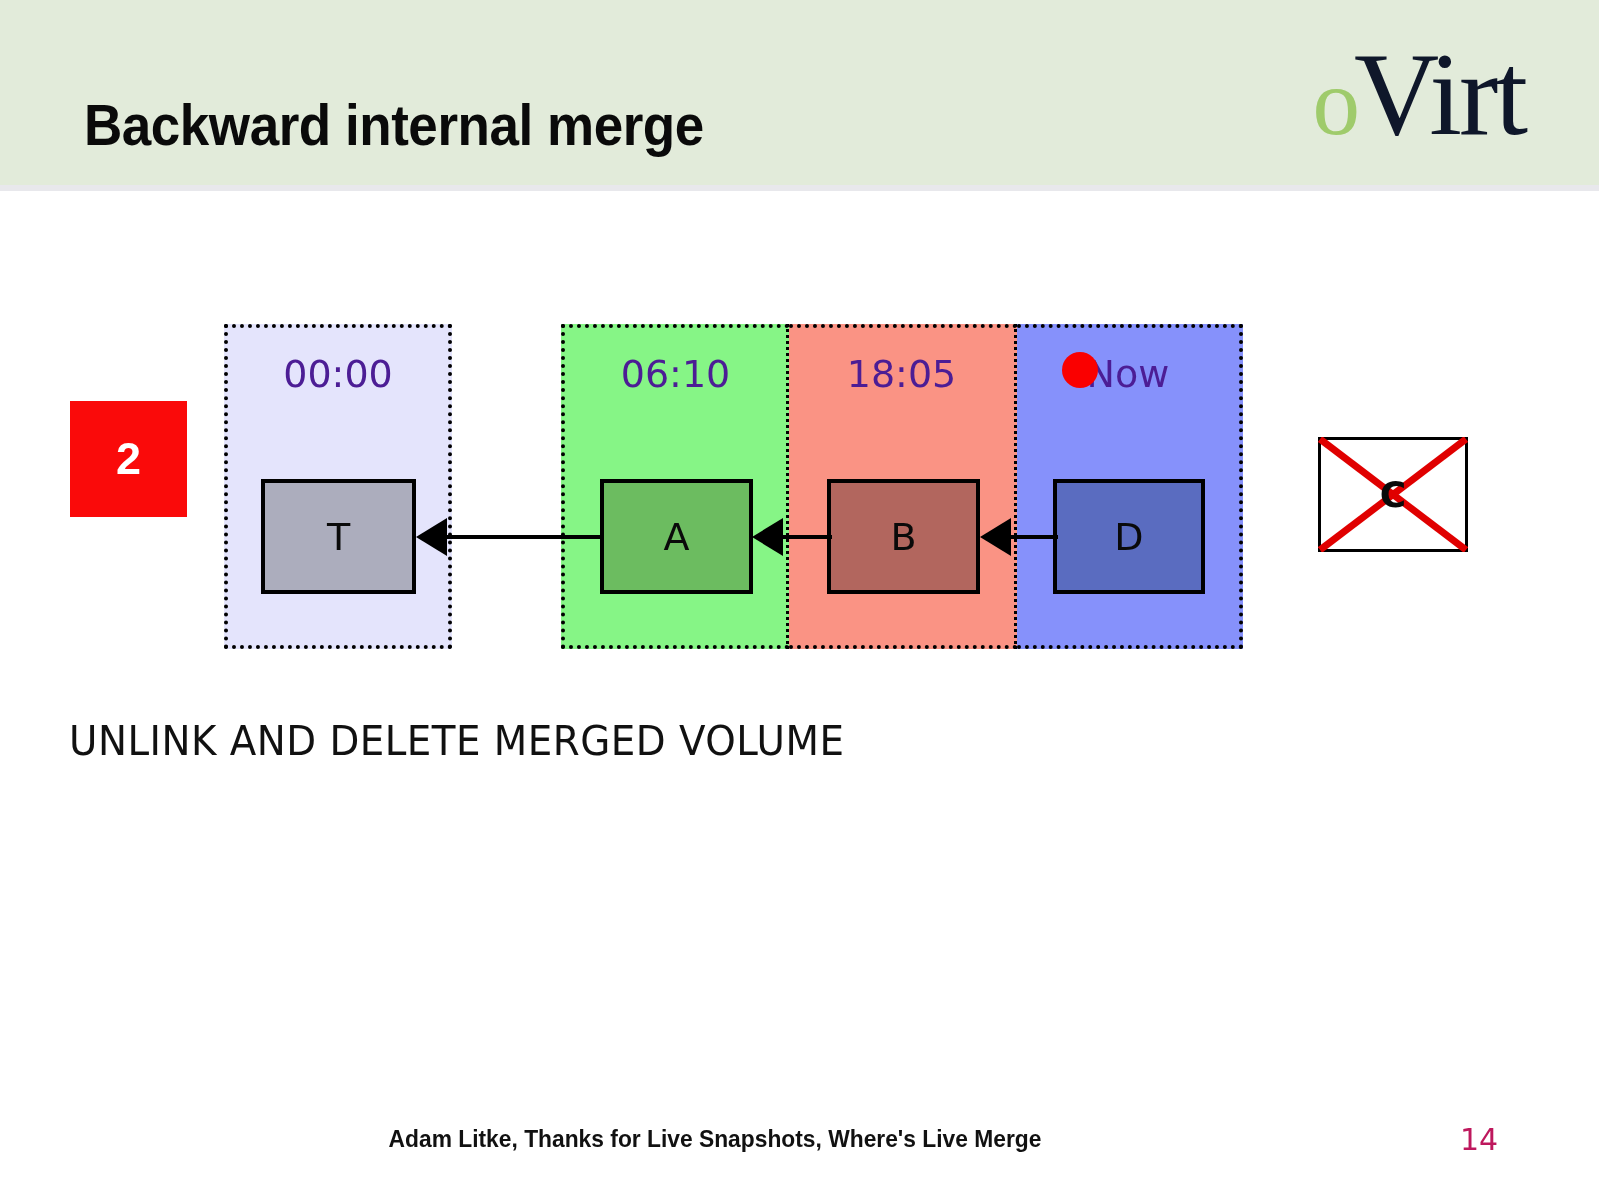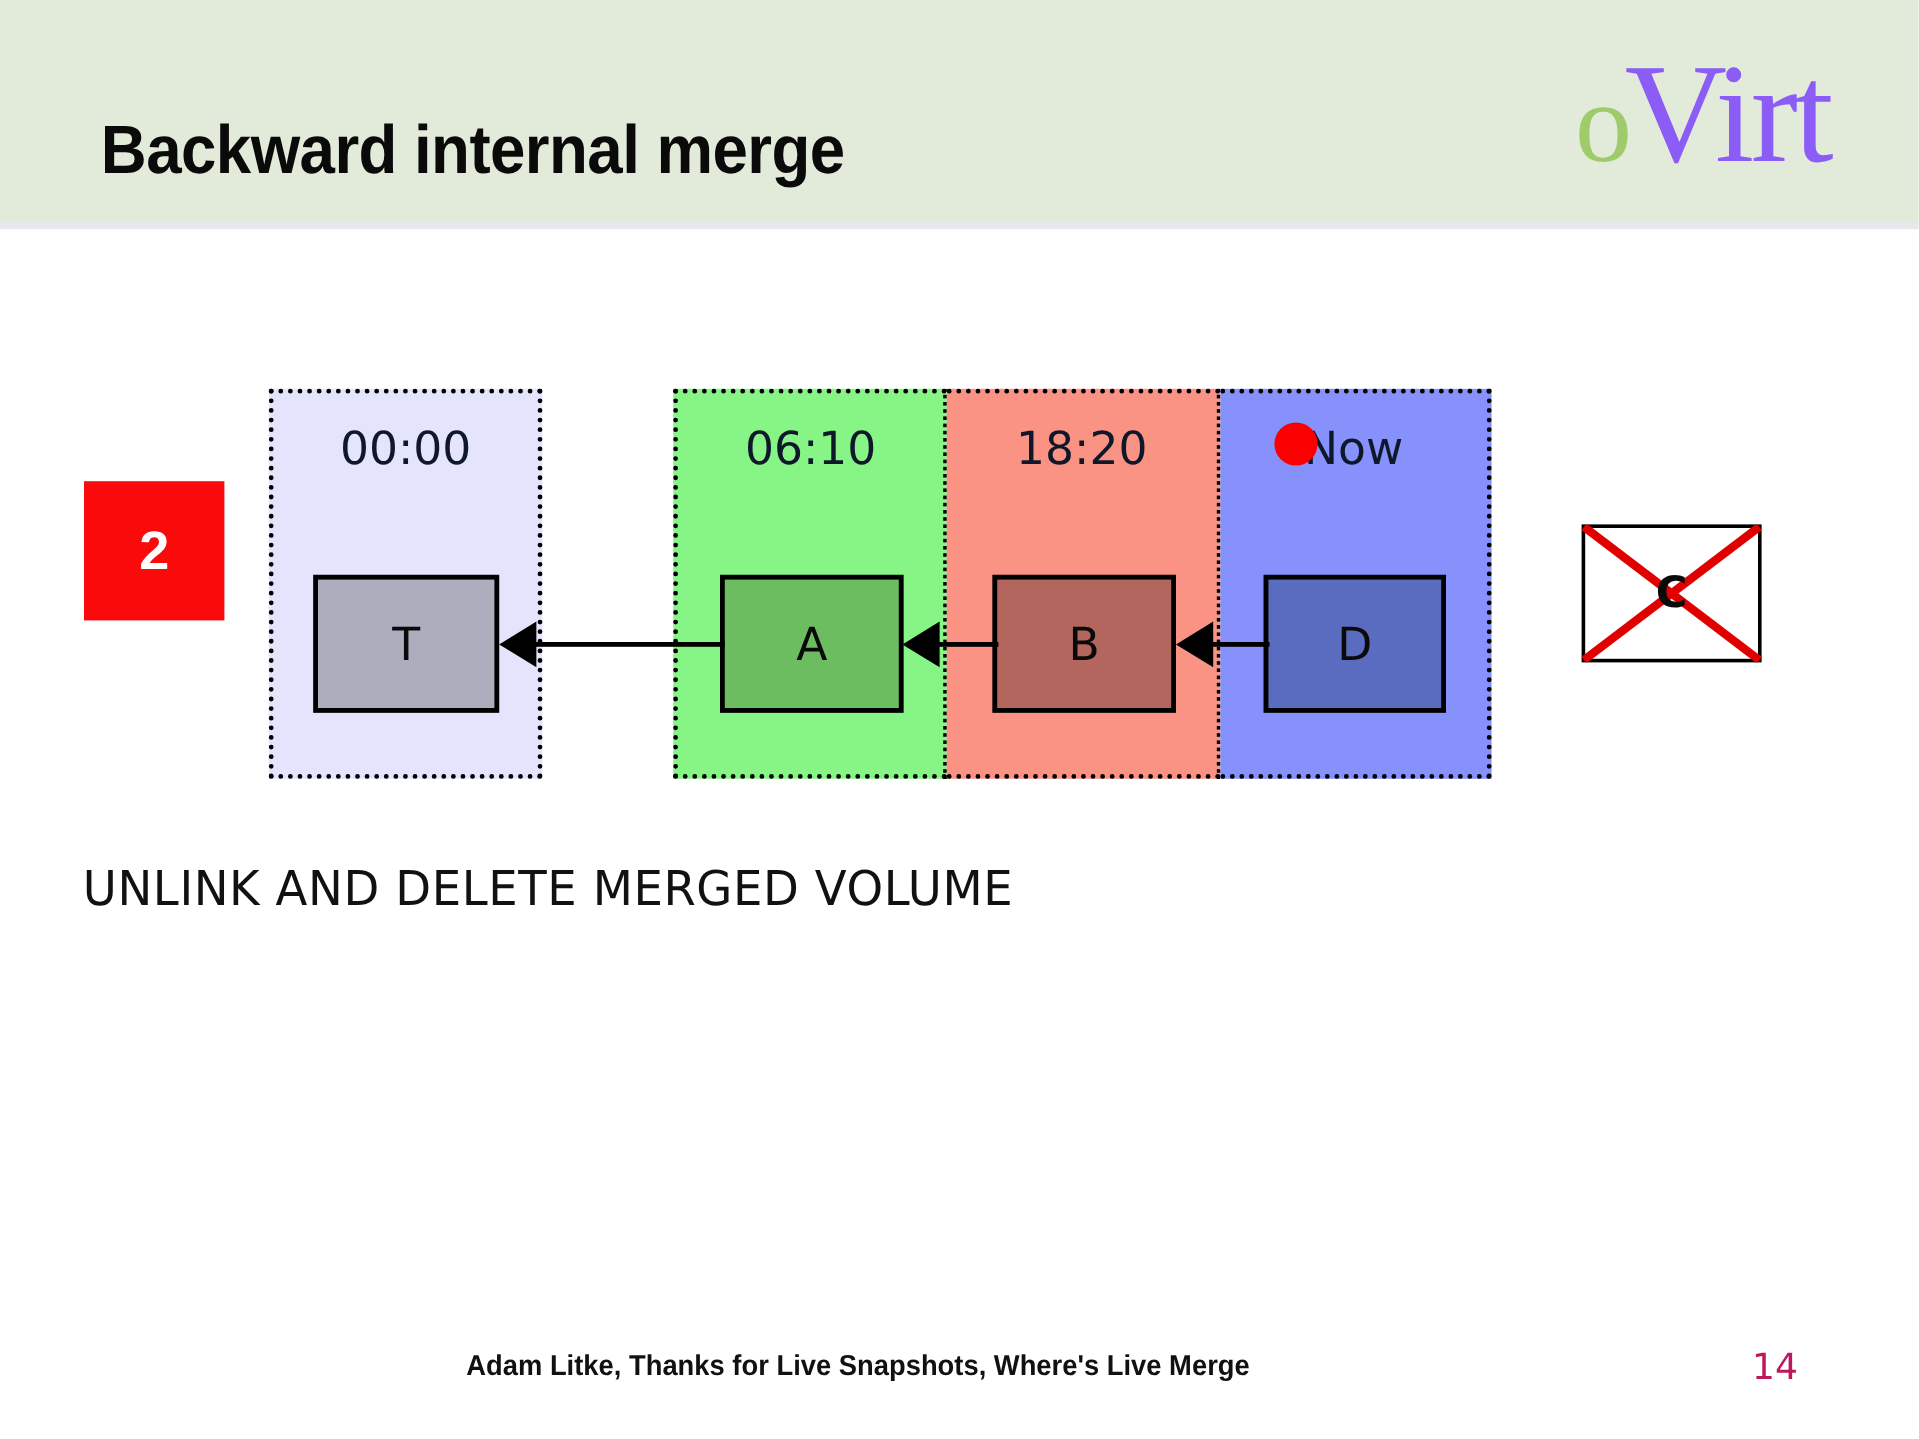--- a/index.html
+++ b/index.html
@@ -57,21 +57,21 @@
     font-family: "Liberation Serif", serif;
     font-size: 118px;
     font-weight: normal;
   }
   #ovirt-logo .logo-o {
     color: #9FCB6B;
     font-size: 95px;
     letter-spacing: -6px;
   }
   #ovirt-logo .logo-virt {
-    color: #8b5cf6;
+    color: #0f172a;
     letter-spacing: -3px;
   }
 
   
   #step-badge {
     position: absolute;
     left: 70px;
     top: 401px;
     width: 117px;
     height: 116px;
@@ -118,21 +118,21 @@
     background: #8691FB;
     border-right: 4px dotted #000;
   }
   .lane-label {
     position: absolute;
     top: 24px;
     left: 0;
     width: 100%;
     text-align: center;
     font-size: 38px;
-    color: #0f172a;
+    color: #4c1d95;
     font-family: "DejaVu Sans", sans-serif;
     letter-spacing: 0px;
   }
   .lane.fourth .lane-label {
     box-sizing: border-box;
   }
   #now-dot {
     position: absolute;
     left: 1062px;
     top: 352px;
@@ -269,21 +269,21 @@
 
   <div class="lane first">
     <div class="lane-label">00:00</div>
   </div>
 
   <div class="lane second">
     <div class="lane-label">06:10</div>
   </div>
 
   <div class="lane third">
-    <div class="lane-label">18:20</div>
+    <div class="lane-label">18:05</div>
   </div>
 
   <div class="lane fourth">
     <div class="lane-label">Now</div>
   </div>
 
   <div id="now-dot"></div>
 
   <div class="vol-box" id="vol-t">T</div>
   <div class="vol-box" id="vol-a">A</div>

